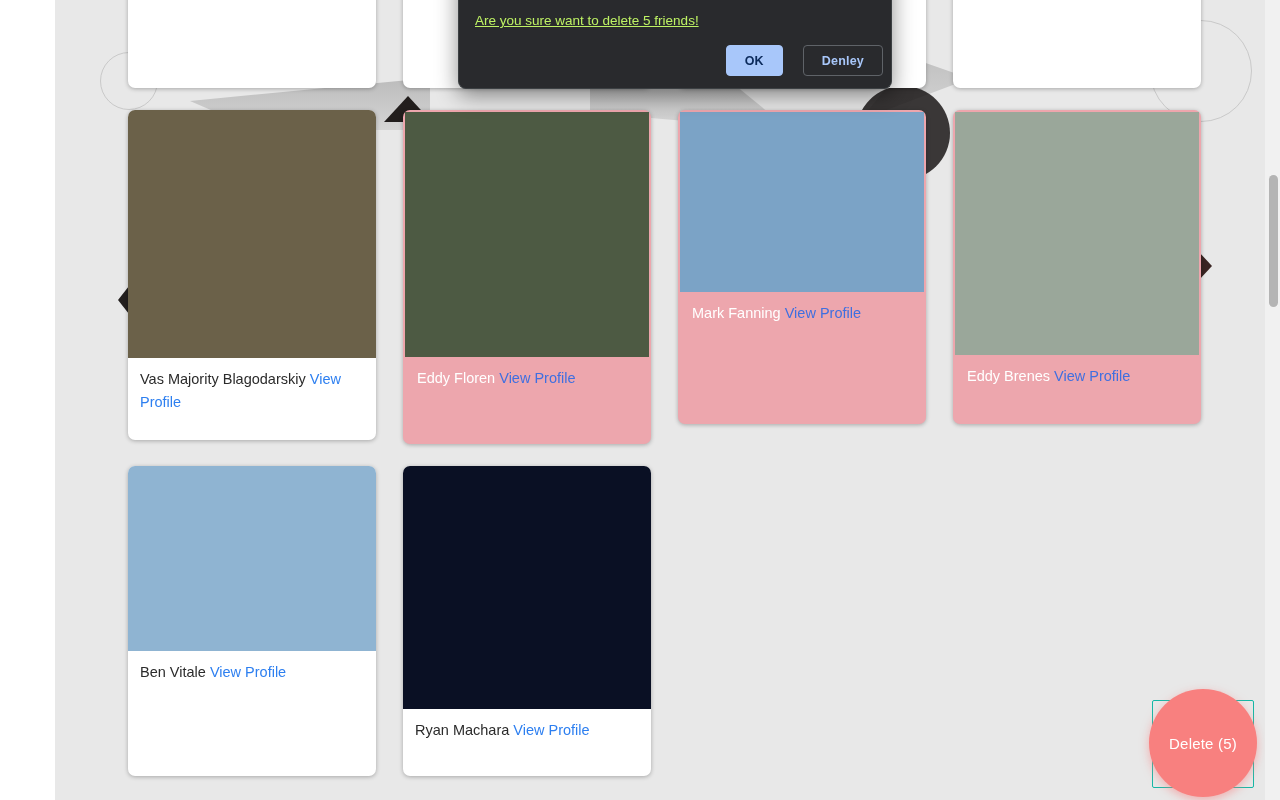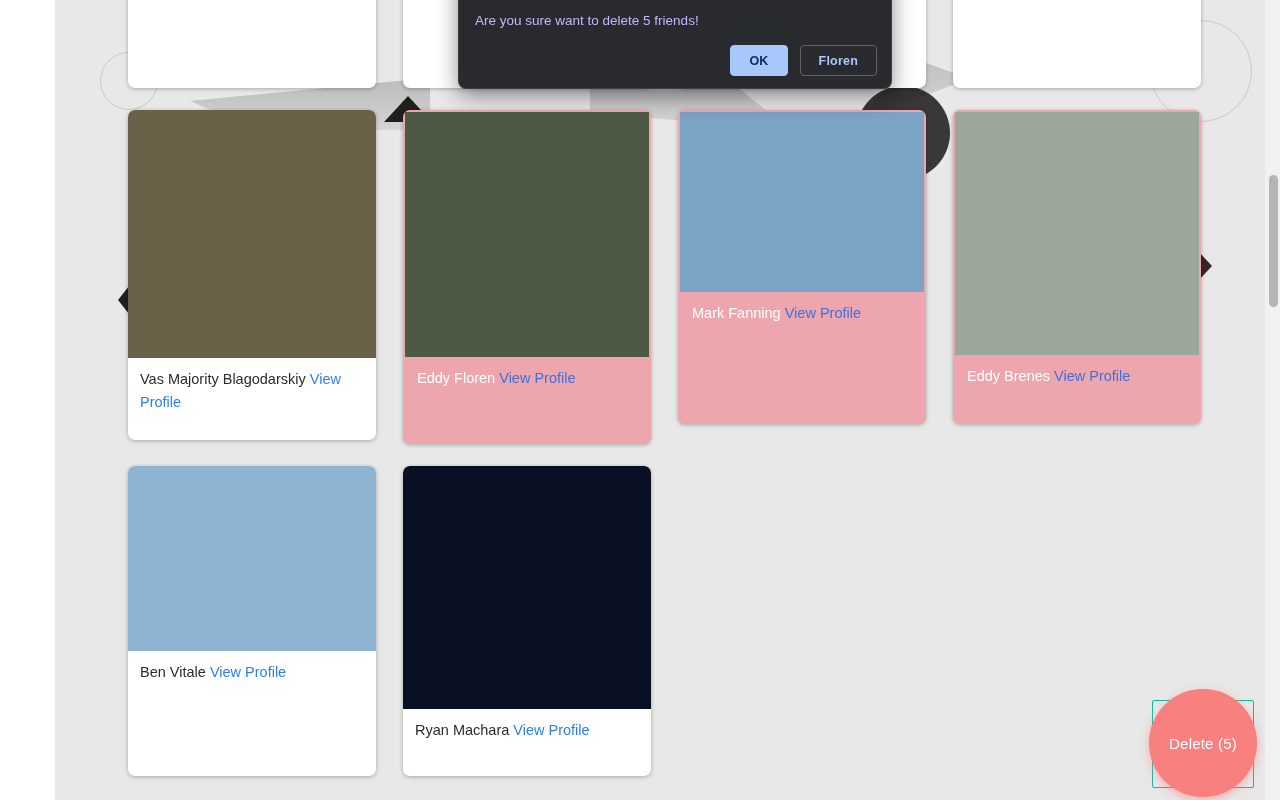--- a/index.html
+++ b/index.html
@@ -91,24 +91,24 @@
   
   #dialog{
     position:absolute;left:458px;top:-40px;width:432px;height:128px;
     background:#292a2d;border-radius:0 0 8px 8px;
     box-shadow:0 6px 22px rgba(0,0,0,.45);
     border:1px solid #3c4043;border-top:none;
     z-index:60;
   }
   #dialog-msg{
     position:absolute;left:16px;top:52px;right:16px;
-    color:#c4b5fd;font-size:13.5px;line-height:1.35;
+    color:#bef264;font-size:13.5px;line-height:1.35;text-decoration:underline;
   }
   #dialog-buttons{
-    position:absolute;right:14px;bottom:12px;display:flex;gap:12px;align-items:center;
+    position:absolute;right:8px;bottom:12px;display:flex;gap:20px;align-items:center;
   }
   .dlg-btn{
     font-family:"Liberation Sans","DejaVu Sans",sans-serif;
     font-size:12.5px;font-weight:bold;letter-spacing:.2px;
     height:29px;border-radius:4px;cursor:pointer;padding:0 18px;
     display:flex;align-items:center;justify-content:center;
   }
   #btn-ok{background:#a8c7fa;color:#0b2a5b;border:1px solid #a8c7fa;}
   #btn-cancel{background:transparent;color:#a8c7fa;border:1px solid #5f6368;}
 </style>
@@ -168,17 +168,17 @@
   </div>
 
   <div id="scrollbar-track">
     <div id="scrollbar-thumb"></div>
   </div>
 
   <div id="dialog">
     <div id="dialog-msg">Are you sure want to delete 5 friends!</div>
     <div id="dialog-buttons">
       <div class="dlg-btn" id="btn-ok">OK</div>
-      <div class="dlg-btn" id="btn-cancel">Floren</div>
+      <div class="dlg-btn" id="btn-cancel">Denley</div>
     </div>
   </div>
 
 </div>
 
 </body></html>

